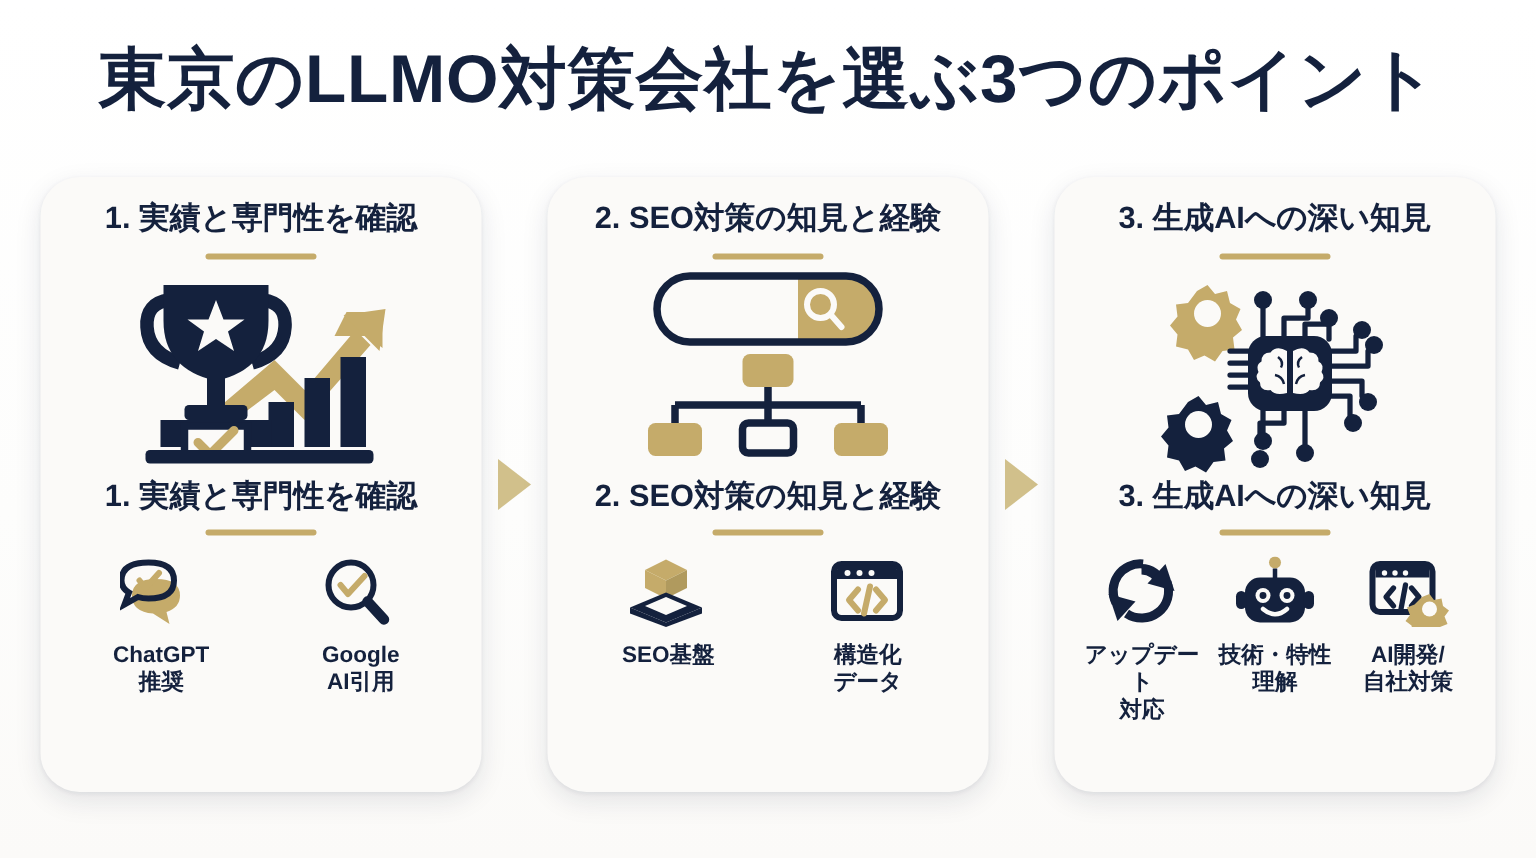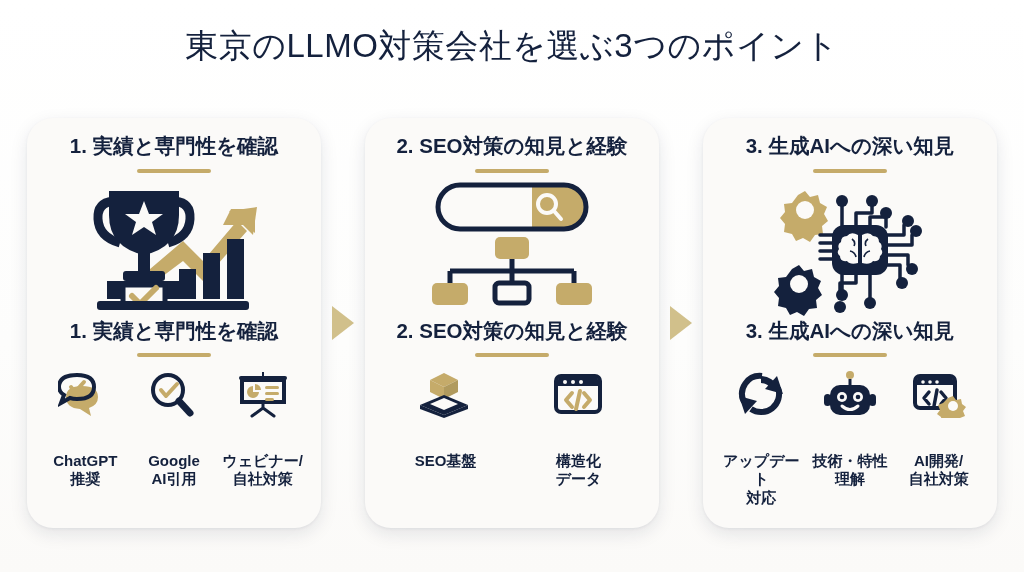--- a/index.html
+++ b/index.html
@@ -26,22 +26,22 @@
 
   
   .title-wrap {
     position: absolute;
     top: 28px;
     left: 0;
     width: 1024px;
     text-align: center;
   }
   .title {
-    font-size: 33px;
-    font-weight: 400;
+    font-size: 45px;
+    font-weight: 700;
     color: #14213d;
     letter-spacing: 0.5px;
     line-height: 1.1;
     white-space: nowrap;
   }
 
   
   .cards {
     position: absolute;
     top: 118px;
@@ -115,21 +115,20 @@
     display: flex;
     justify-content: space-around;
     align-items: flex-start;
     margin-top: 8px;
   }
   .feature {
     display: flex;
     flex-direction: column;
     align-items: center;
     width: 33%;
-    gap: 24px;
   }
   .feature-icon {
     height: 52px;
     display: flex;
     align-items: center;
     justify-content: center;
   }
   .feature-label {
     margin-top: 7px;
     font-size: 15px;
@@ -210,37 +209,20 @@
         <div class="feature">
           <span class="feature-icon">
             <svg width="52" height="46" viewBox="0 0 52 46">
               <circle class="nv-s" stroke-width="4" cx="20" cy="18" r="15"></circle>
               <path class="gd-s" stroke-width="4" stroke-linecap="round" stroke-linejoin="round" d="M13 18 l5 6 l11 -12"></path>
               <path class="nv-s" stroke-width="7" stroke-linecap="round" d="M31 29 l11 12"></path>
             </svg>
           </span>
           <div class="feature-label">Google
 AI引用</div>
-        </div>
-        <div class="feature">
-          <span class="feature-icon">
-            <svg width="54" height="46" viewBox="0 0 54 46">
-              <rect class="nv" x="3" y="4" width="48" height="4" rx="2"></rect>
-              <rect class="nv-s" stroke-width="4" x="6" y="8" width="42" height="22"></rect>
-              <path class="gd" d="M17 14 a6 6 0 1 0 6 6 h-6 Z"></path>
-              <path class="gd" d="M19 12 a6 6 0 0 1 6 6 h-6 Z"></path>
-              <rect class="gd" x="29" y="14" width="14" height="3" rx="1.5"></rect>
-              <rect class="gd" x="29" y="20" width="14" height="3" rx="1.5"></rect>
-              <rect class="gd" x="29" y="26" width="9" height="3" rx="1.5"></rect>
-              <rect class="nv" x="26" y="0" width="2" height="5"></rect>
-              <path class="nv-s" stroke-width="3" stroke-linecap="round" d="M27 30 l0 6 M27 36 l-11 8 M27 36 l11 8"></path>
-            </svg>
-          </span>
-          <div class="feature-label">ウェビナー/
-自社対策</div>
         </div>
       </div>
     </div>
 
     <div class="arrow-gap">
       <div class="tri-arrow"></div>
     </div>
 
     <div class="card">
       <div class="card-title">2. SEO対策の知見と経験</div>

